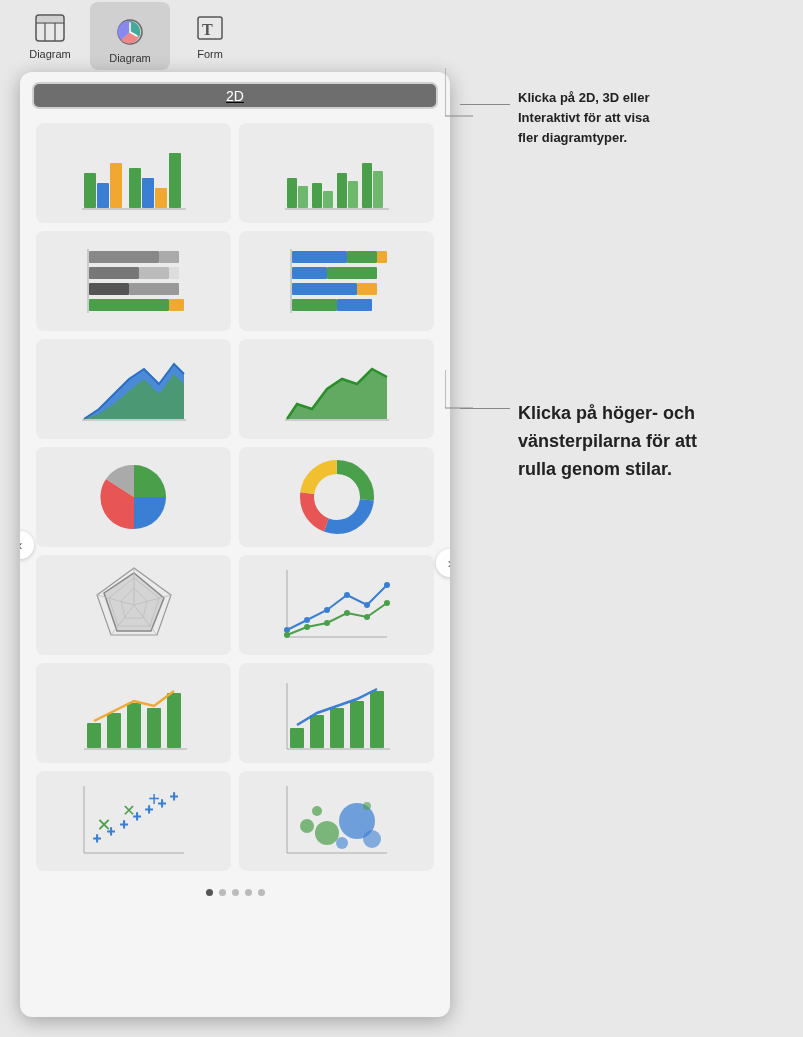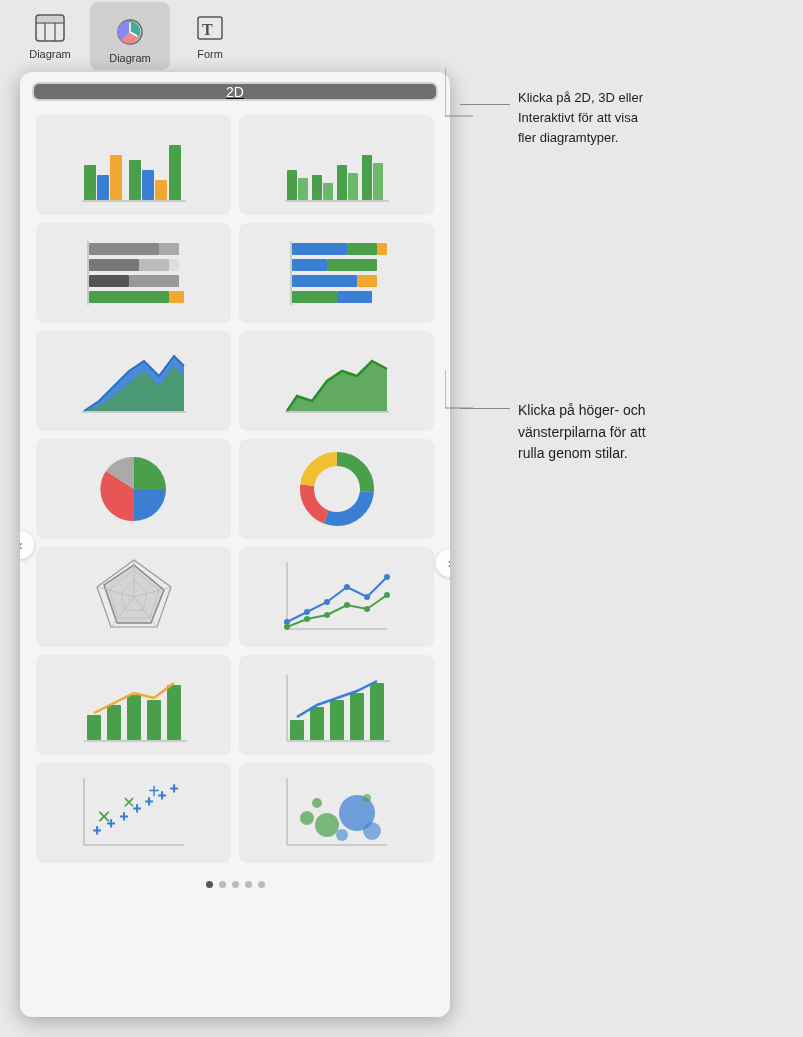--- a/index.html
+++ b/index.html
@@ -66,21 +66,21 @@
       bottom: 20px;
     }
 
     
     .seg-control {
       display: flex;
       margin: 10px 12px;
       background: #d0d0d0;
       border-radius: 7px;
       padding: 2px;
-      height: 19px;
+      height: 27px;
       text-decoration: underline;
     }
     .seg-btn {
       flex: 1;
       display: flex;
       align-items: center;
       justify-content: center;
       border-radius: 5px;
       font-size: 14px;
       font-weight: 500;
@@ -147,20 +147,21 @@
       border-radius: 50%;
       background: #bbb;
     }
     .dot.active {
       background: #555;
     }
     .annotation-text {
       font-size: 13px;
       line-height: 1.45;
       color: #222;
+      font-weight: bold;
     }
 
     
     svg { display: block; }
     
 
   </style>
 </head>
 <body>
 
@@ -449,20 +450,20 @@
 </div>
 
 <svg style="position:absolute; top:68px; left:445px; pointer-events:none;" width="30" height="50">
   <line x1="0" y1="48" x2="28" y2="48" stroke="#888" stroke-width="1"></line>
   <line x1="0" y1="48" x2="0" y2="0" stroke="#888" stroke-width="1"></line>
 </svg>
 
 <div style="position:absolute; top:400px; left:460px; display:flex; align-items:flex-start;">
   <div style="margin-top:8px; width:50px; height:1px; background:#888; margin-right:0;"></div>
   <div style="margin-left:8px;">
-    <p class="annotation-text" style="font-size:14px; line-height:1.55; color:#222; max-width:220px;">Klicka på höger- och<br>vänsterpilarna för att<br>rulla genom stilar.</p>
+    <p class="annotation-text" style="font-size:18px; line-height:1.55; color:#222; max-width:220px;">Klicka på höger- och<br>vänsterpilarna för att<br>rulla genom stilar.</p>
   </div>
 </div>
 
 <svg style="position:absolute; top:370px; left:445px; pointer-events:none;" width="30" height="55">
   <line x1="0" y1="38" x2="28" y2="38" stroke="#888" stroke-width="1"></line>
   <line x1="0" y1="38" x2="0" y2="0" stroke="#888" stroke-width="1"></line>
 </svg>
 
 </body></html>

